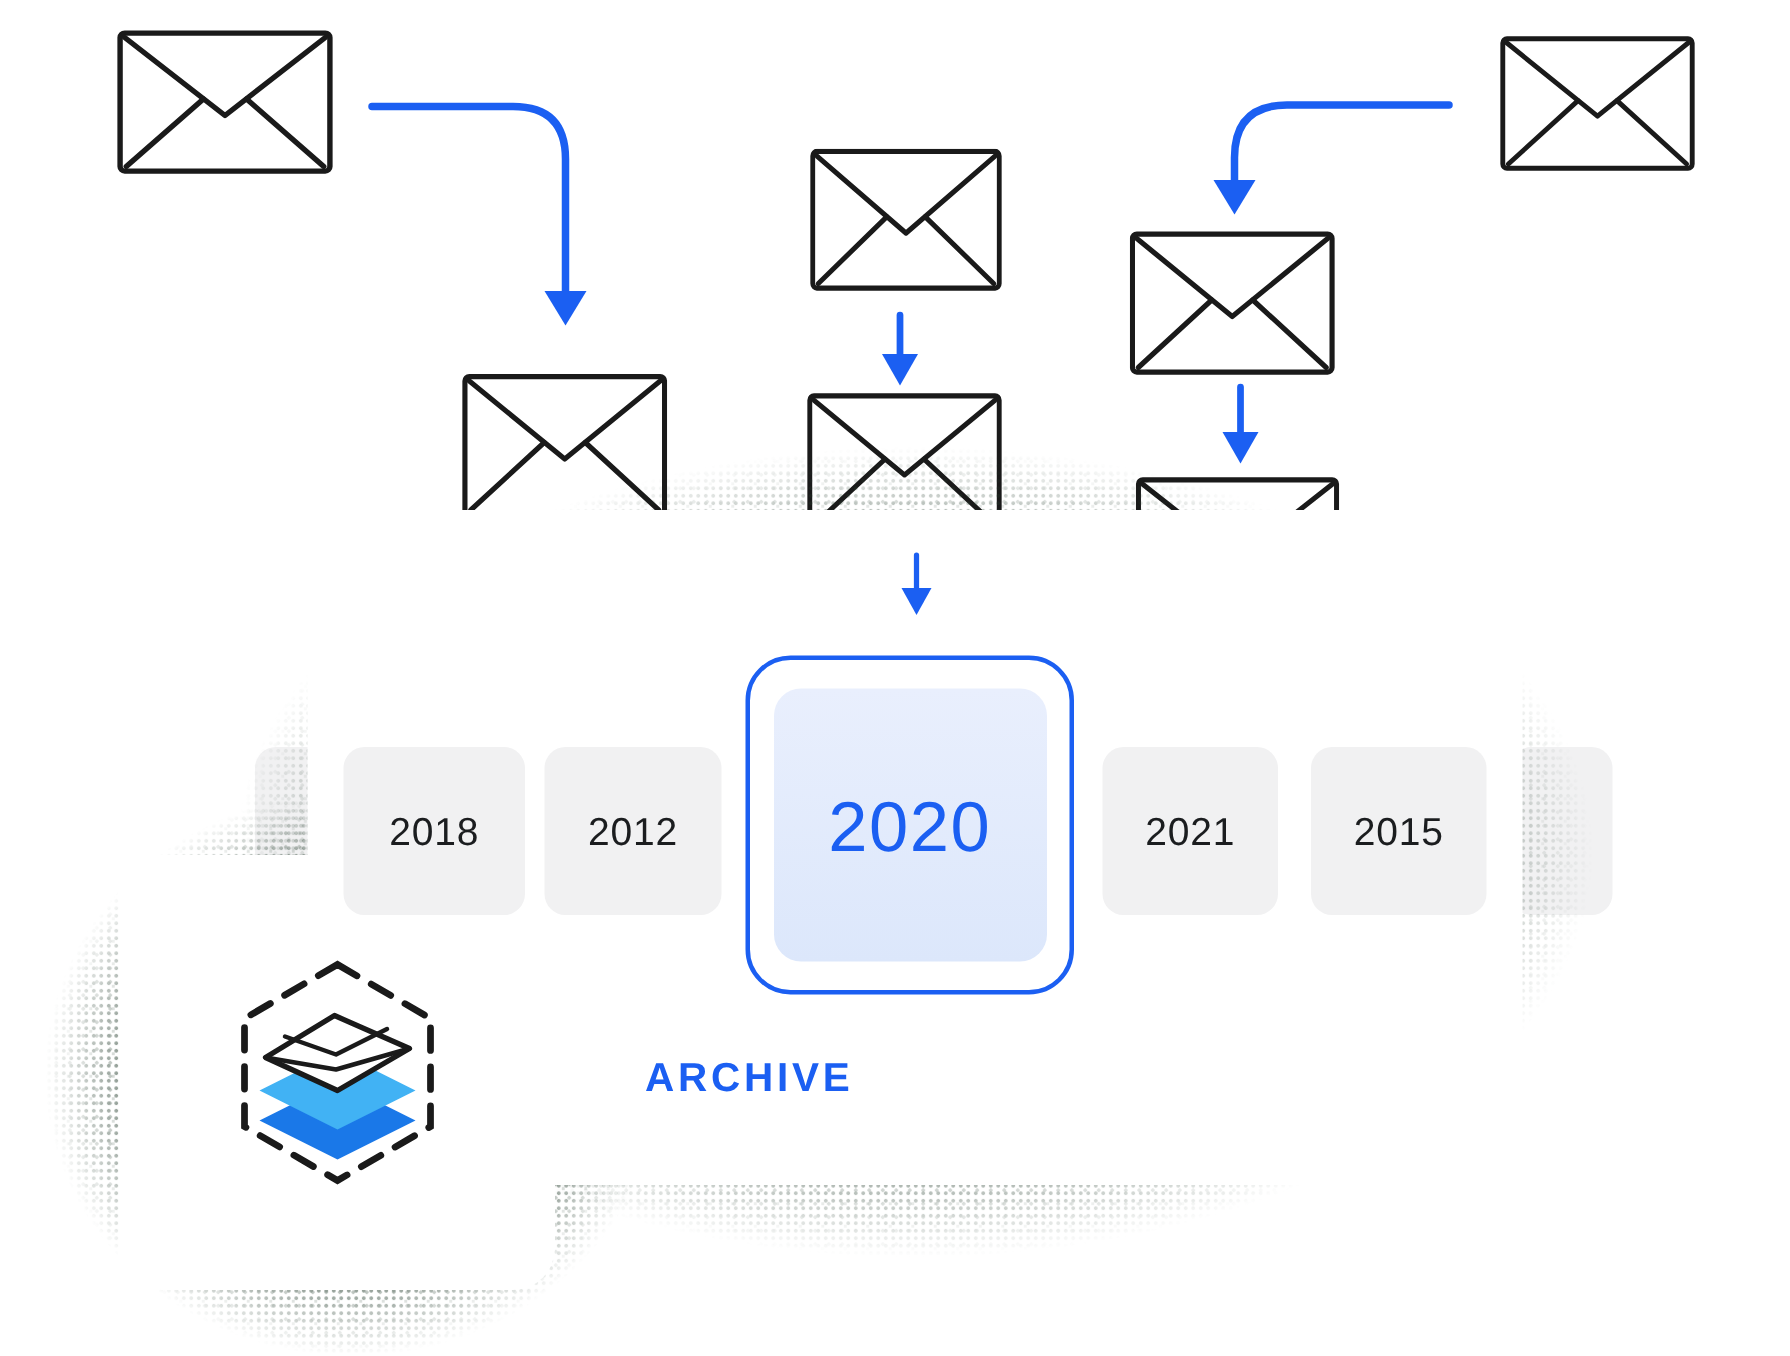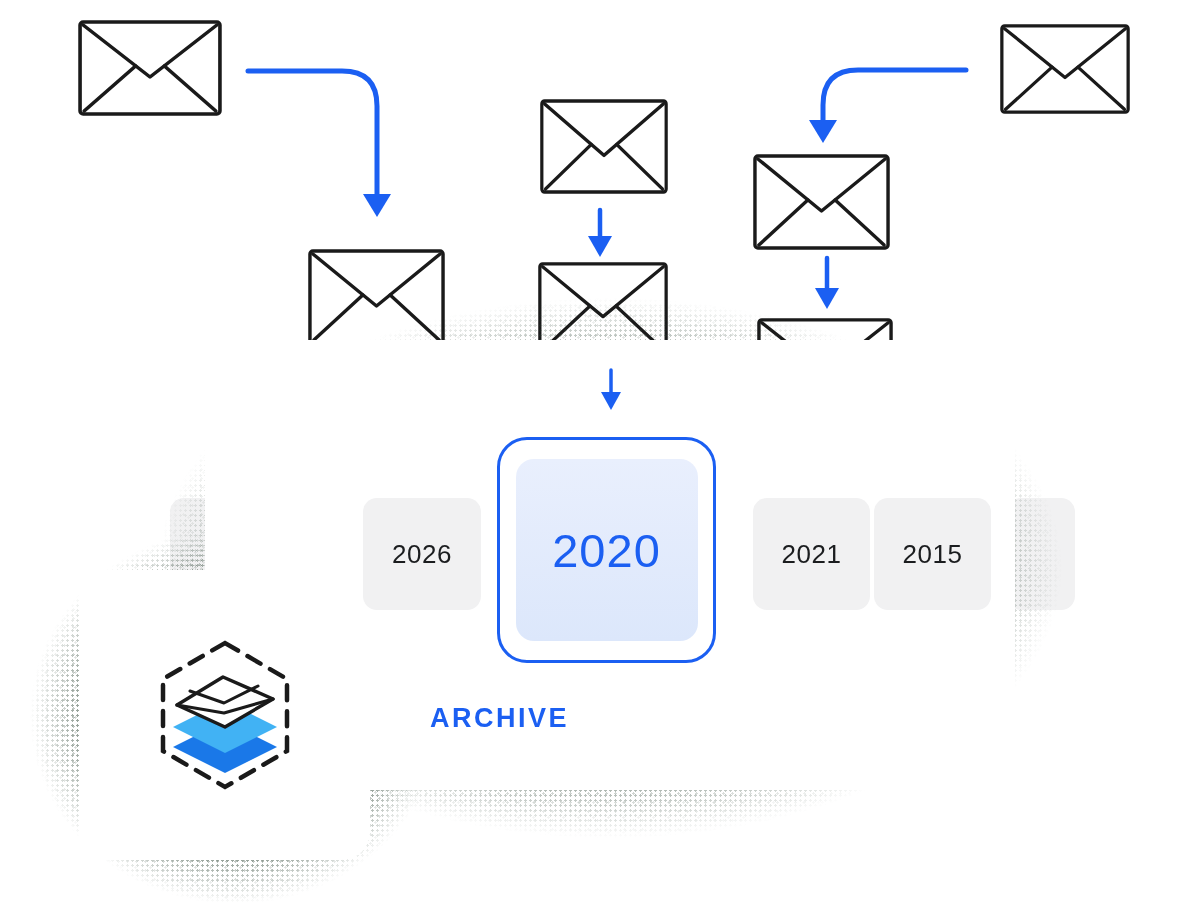--- a/index.html
+++ b/index.html
@@ -112,29 +112,32 @@
     </svg>
   <svg class="envelope" style="left:757px;top:318px" width="136" height="92">
       <use href="#envelope"></use>
     </svg>
 
   <div class="main-card"></div>
 
   <div class="year-badge partial" style="left:170px;width:120px"></div>
   <div class="year-badge partial" style="left:1007px;width:68px"></div>
 
+  <div class="year-badge" style="left:229px;width:121px">
+    <span>2018</span>
+  </div>
   <div class="year-badge" style="left:363px;width:118px">
-    <span>2026</span>
+    <span>2012</span>
   </div>
   <div class="selected-outline">
     <div class="selected-inner">
       <span>2020</span>
     </div>
   </div>
-  <div class="year-badge" style="left:753px;width:117px">
+  <div class="year-badge" style="left:735px;width:117px">
     <span>2021</span>
   </div>
   <div class="year-badge" style="left:874px;width:117px">
     <span>2015</span>
   </div>
 
   <div class="archive-label">ARCHIVE</div>
 
   <div class="logo-card">
     <svg class="logo-svg" width="150" height="160" viewBox="0 0 150 160">

